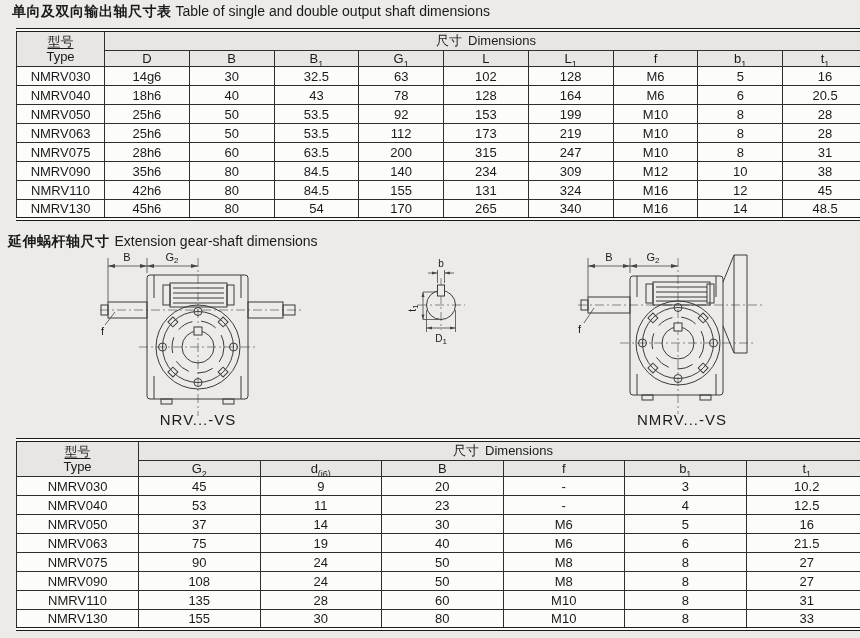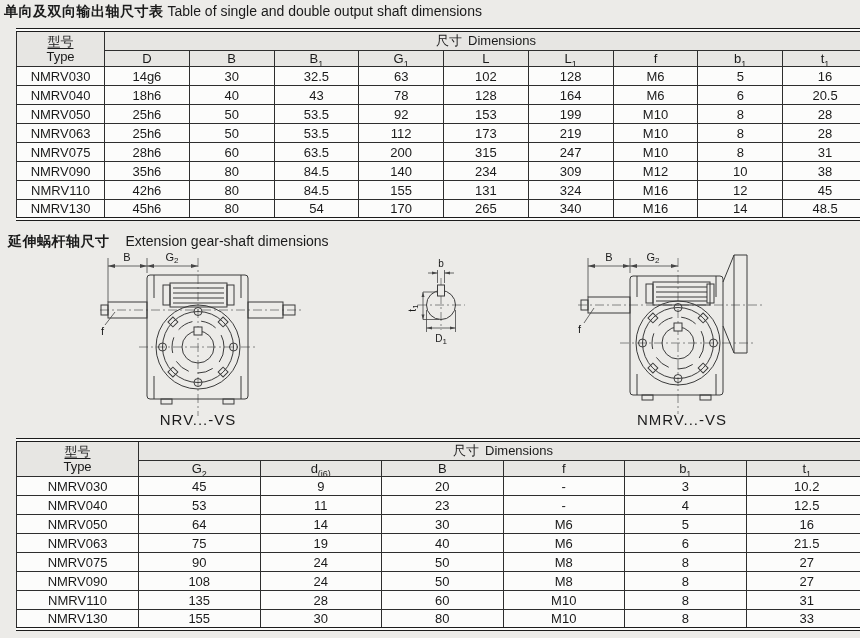--- a/index.html
+++ b/index.html
@@ -5,21 +5,21 @@
   * { margin:0; padding:0; box-sizing:border-box; }
   html,body { width:860px; height:638px; }
   body {
     background:#ecebe8;
     font-family:"Liberation Sans", sans-serif;
     color:#1a1a1a;
     overflow:hidden;
   }
   .page { position:relative; width:860px; height:638px; }
 
-  .doc-title { position:absolute; left:4px; top:3px; font-size:14px; white-space:nowrap; }
+  .doc-title { position:absolute; left:12px; top:3px; font-size:14px; white-space:nowrap; }
   .doc-title .zh { font-weight:700; letter-spacing:0.5px; }
   .doc-title .en { font-weight:400; margin-left:4px; }
 
   table.dims {
     position:absolute; left:16px; width:852px;
     border-collapse:collapse; table-layout:fixed;
     border-left:1px solid #1c1c1c; border-right:1px solid #1c1c1c;
     border-top:4px double #1c1c1c; border-bottom:4px double #1c1c1c;
     background:#fcfcfb;
   }
@@ -35,21 +35,21 @@
   thead th { background:#e7e6e3; height:16px; }
   tbody td { background:#fcfcfb; }
   .th-type { line-height:15px; font-size:13px; }
   .th-type .zh { text-decoration:underline; text-underline-offset:2px; }
   .dims-th .zh { font-weight:400; }
   .dims-th .en { margin-left:6px; }
   sub { font-size:9px; line-height:0; }
 
   .section-title { position:absolute; left:8px; top:233px; font-size:14px; white-space:nowrap; }
   .section-title .zh { font-weight:700; letter-spacing:0.5px; }
-  .section-title .en { font-weight:400; margin-left:16px; }
+  .section-title .en { font-weight:400; margin-left:5px; }
 
   svg { position:absolute; overflow:visible; }
   svg text { font-family:"Liberation Sans", sans-serif; fill:#1a1a1a; font-size:11px; }
   svg .caption { font-size:15px; letter-spacing:1px; }
   svg .sub { font-size:8px; }
   .ln { stroke:#3b3b3b; stroke-width:1; fill:none; }
   .cl { stroke:#6a6a6a; stroke-width:0.8; fill:none; stroke-dasharray:9 3 2 3; }
   .dim { stroke:#454545; stroke-width:0.8; fill:none; }
   .arr { fill:#454545; stroke:none; }
   .cut { fill:#ecebe8; stroke:#3b3b3b; stroke-width:1; }
@@ -343,21 +343,21 @@
           <td>NMRV040</td>
           <td>53</td>
           <td>11</td>
           <td>23</td>
           <td>-</td>
           <td>4</td>
           <td>12.5</td>
         </tr>
         <tr>
           <td>NMRV050</td>
-          <td>64</td>
+          <td>37</td>
           <td>14</td>
           <td>30</td>
           <td>M6</td>
           <td>5</td>
           <td>16</td>
         </tr>
         <tr>
           <td>NMRV063</td>
           <td>75</td>
           <td>19</td>

